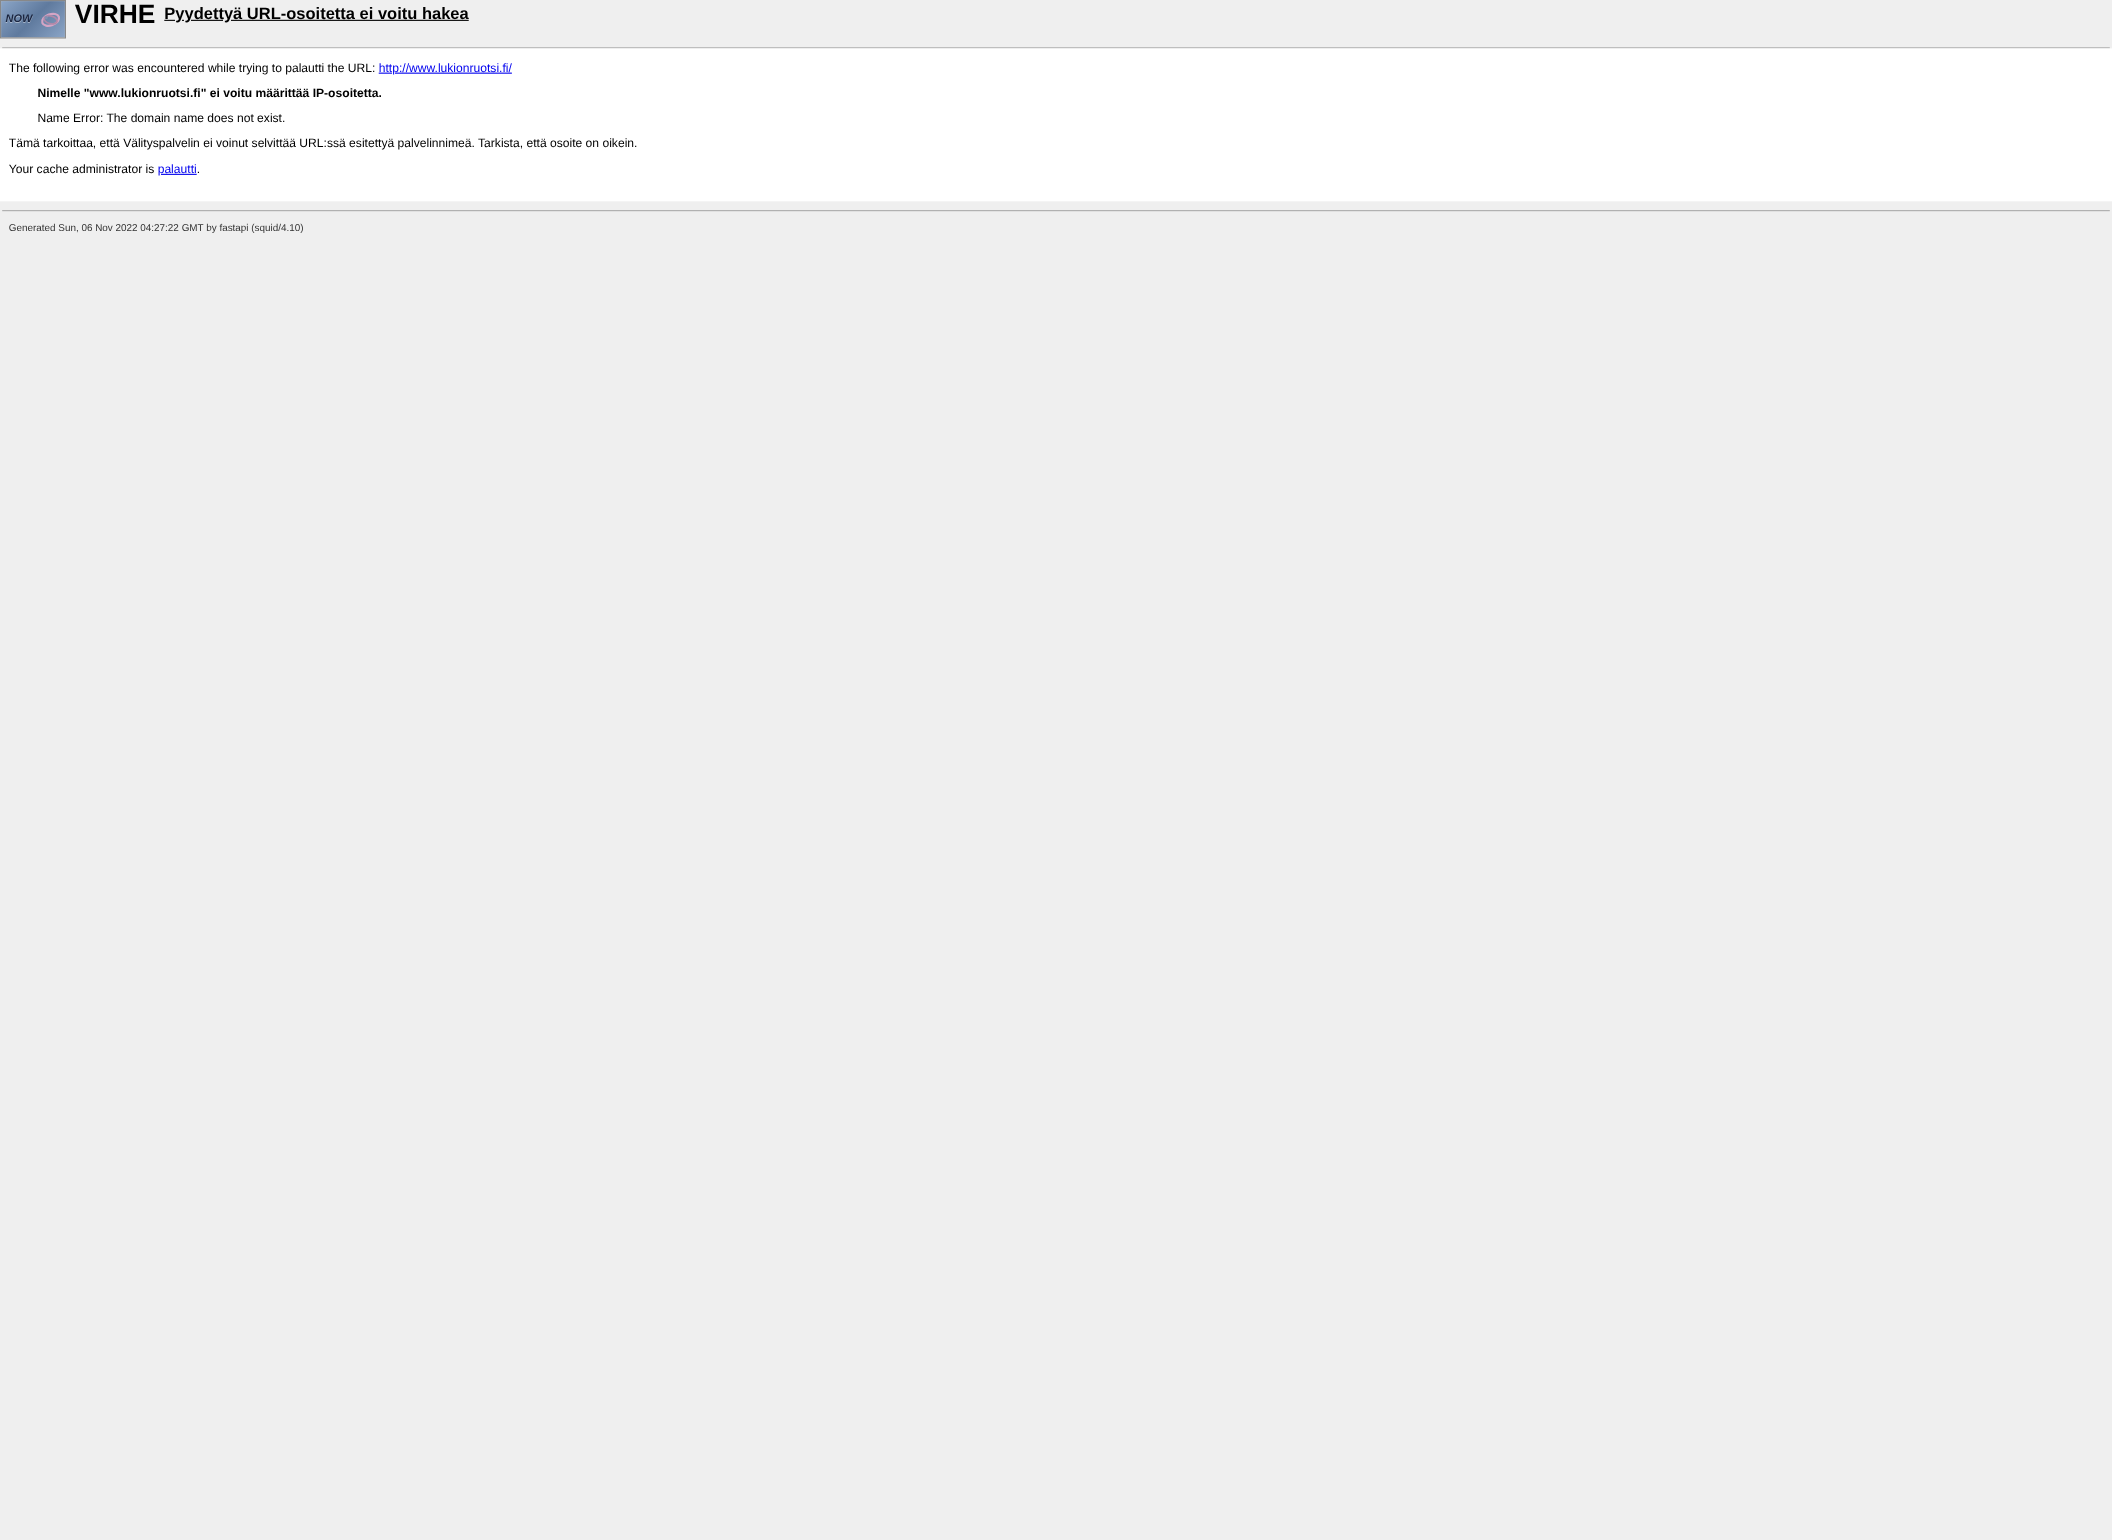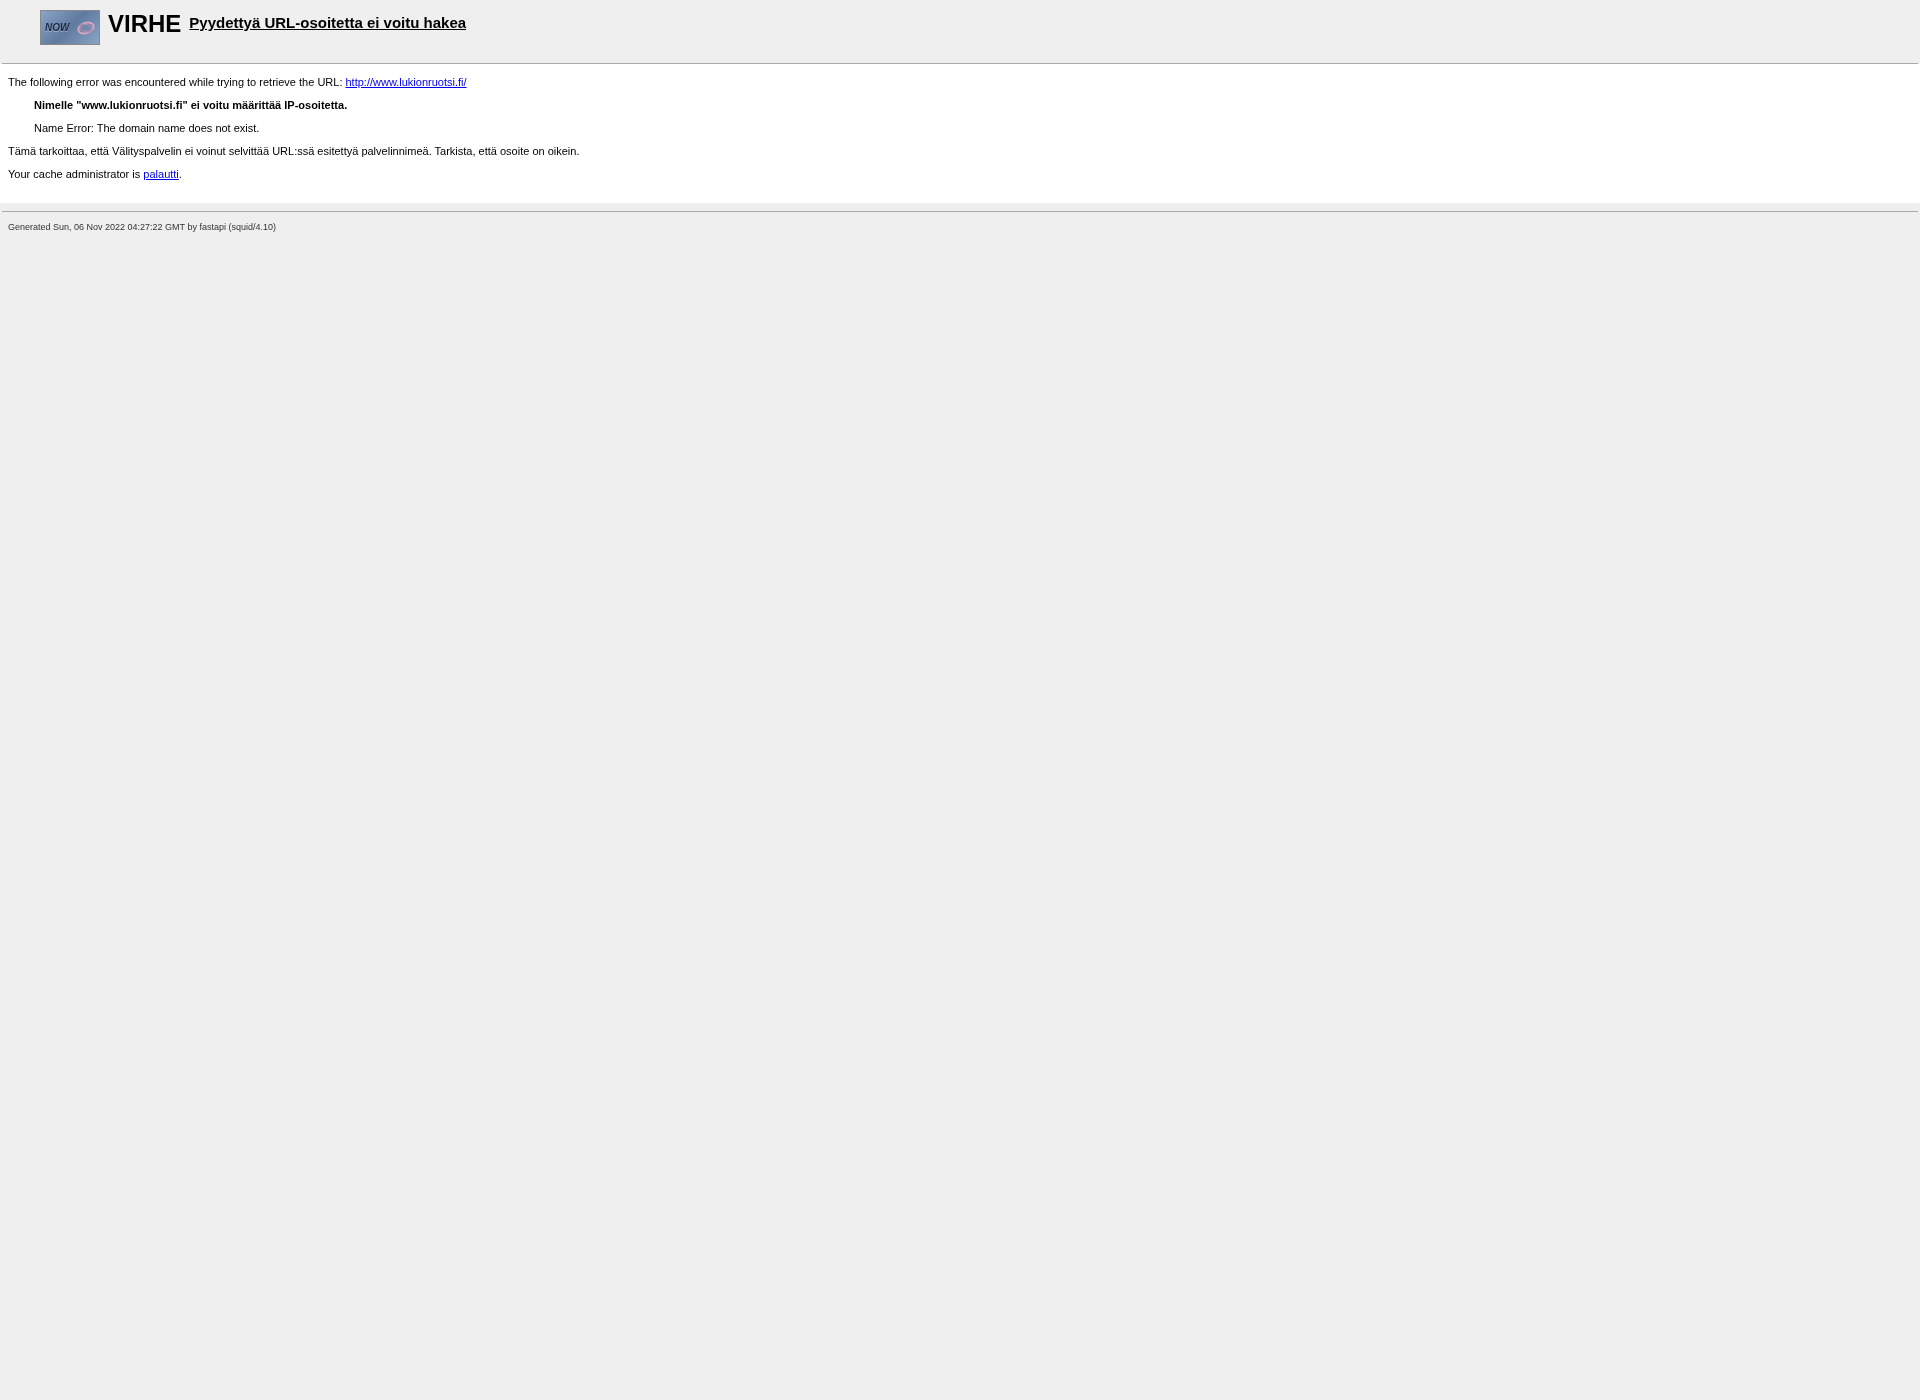--- a/index.html
+++ b/index.html
@@ -7,25 +7,23 @@
       padding: 0;
       box-sizing: border-box;
     }
     body {
       font-family: Arial, Helvetica, sans-serif;
       background-color: #efefef;
       font-size: 12px;
       color: #000;
     }
     .header {
-      padding: 10px;
       display: flex;
       align-items: flex-start;
       gap: 8px;
-      margin-left: 30px;
     }
     .header-icon {
       width: 60px;
       height: 35px;
       background: linear-gradient(135deg, #8ba5c7 0%, #5f7a9e 50%, #8ba5c7 100%);
       border: 1px solid #888;
       position: relative;
       display: flex;
       align-items: center;
       justify-content: flex-start;
@@ -108,21 +106,21 @@
   <div class="header-text">
     <h1 class="header-title">VIRHE</h1>
     <h2 class="header-subtitle">Pyydettyä URL-osoitetta ei voitu hakea</h2>
   </div>
 </div>
 
 <hr>
 
 <div class="content">
   <p>
-    <span>The following error was encountered while trying to retrieve the URL: </span><a href="#">http://www.lukionruotsi.fi/</a>
+    <span>The following error was encountered while trying to palautti the URL: </span><a href="#">http://www.lukionruotsi.fi/</a>
   </p>
   <p class="indented bold">Nimelle "www.lukionruotsi.fi" ei voitu määrittää IP-osoitetta.</p>
   <p class="indented">Name Error: The domain name does not exist.</p>
   <p>Tämä tarkoittaa, että Välityspalvelin ei voinut selvittää URL:ssä esitettyä palvelinnimeä. Tarkista, että osoite on oikein.</p>
   <p>
     <span>Your cache administrator is </span><a href="#">palautti</a><span>.</span>
   </p>
 </div>
 
 <hr>

